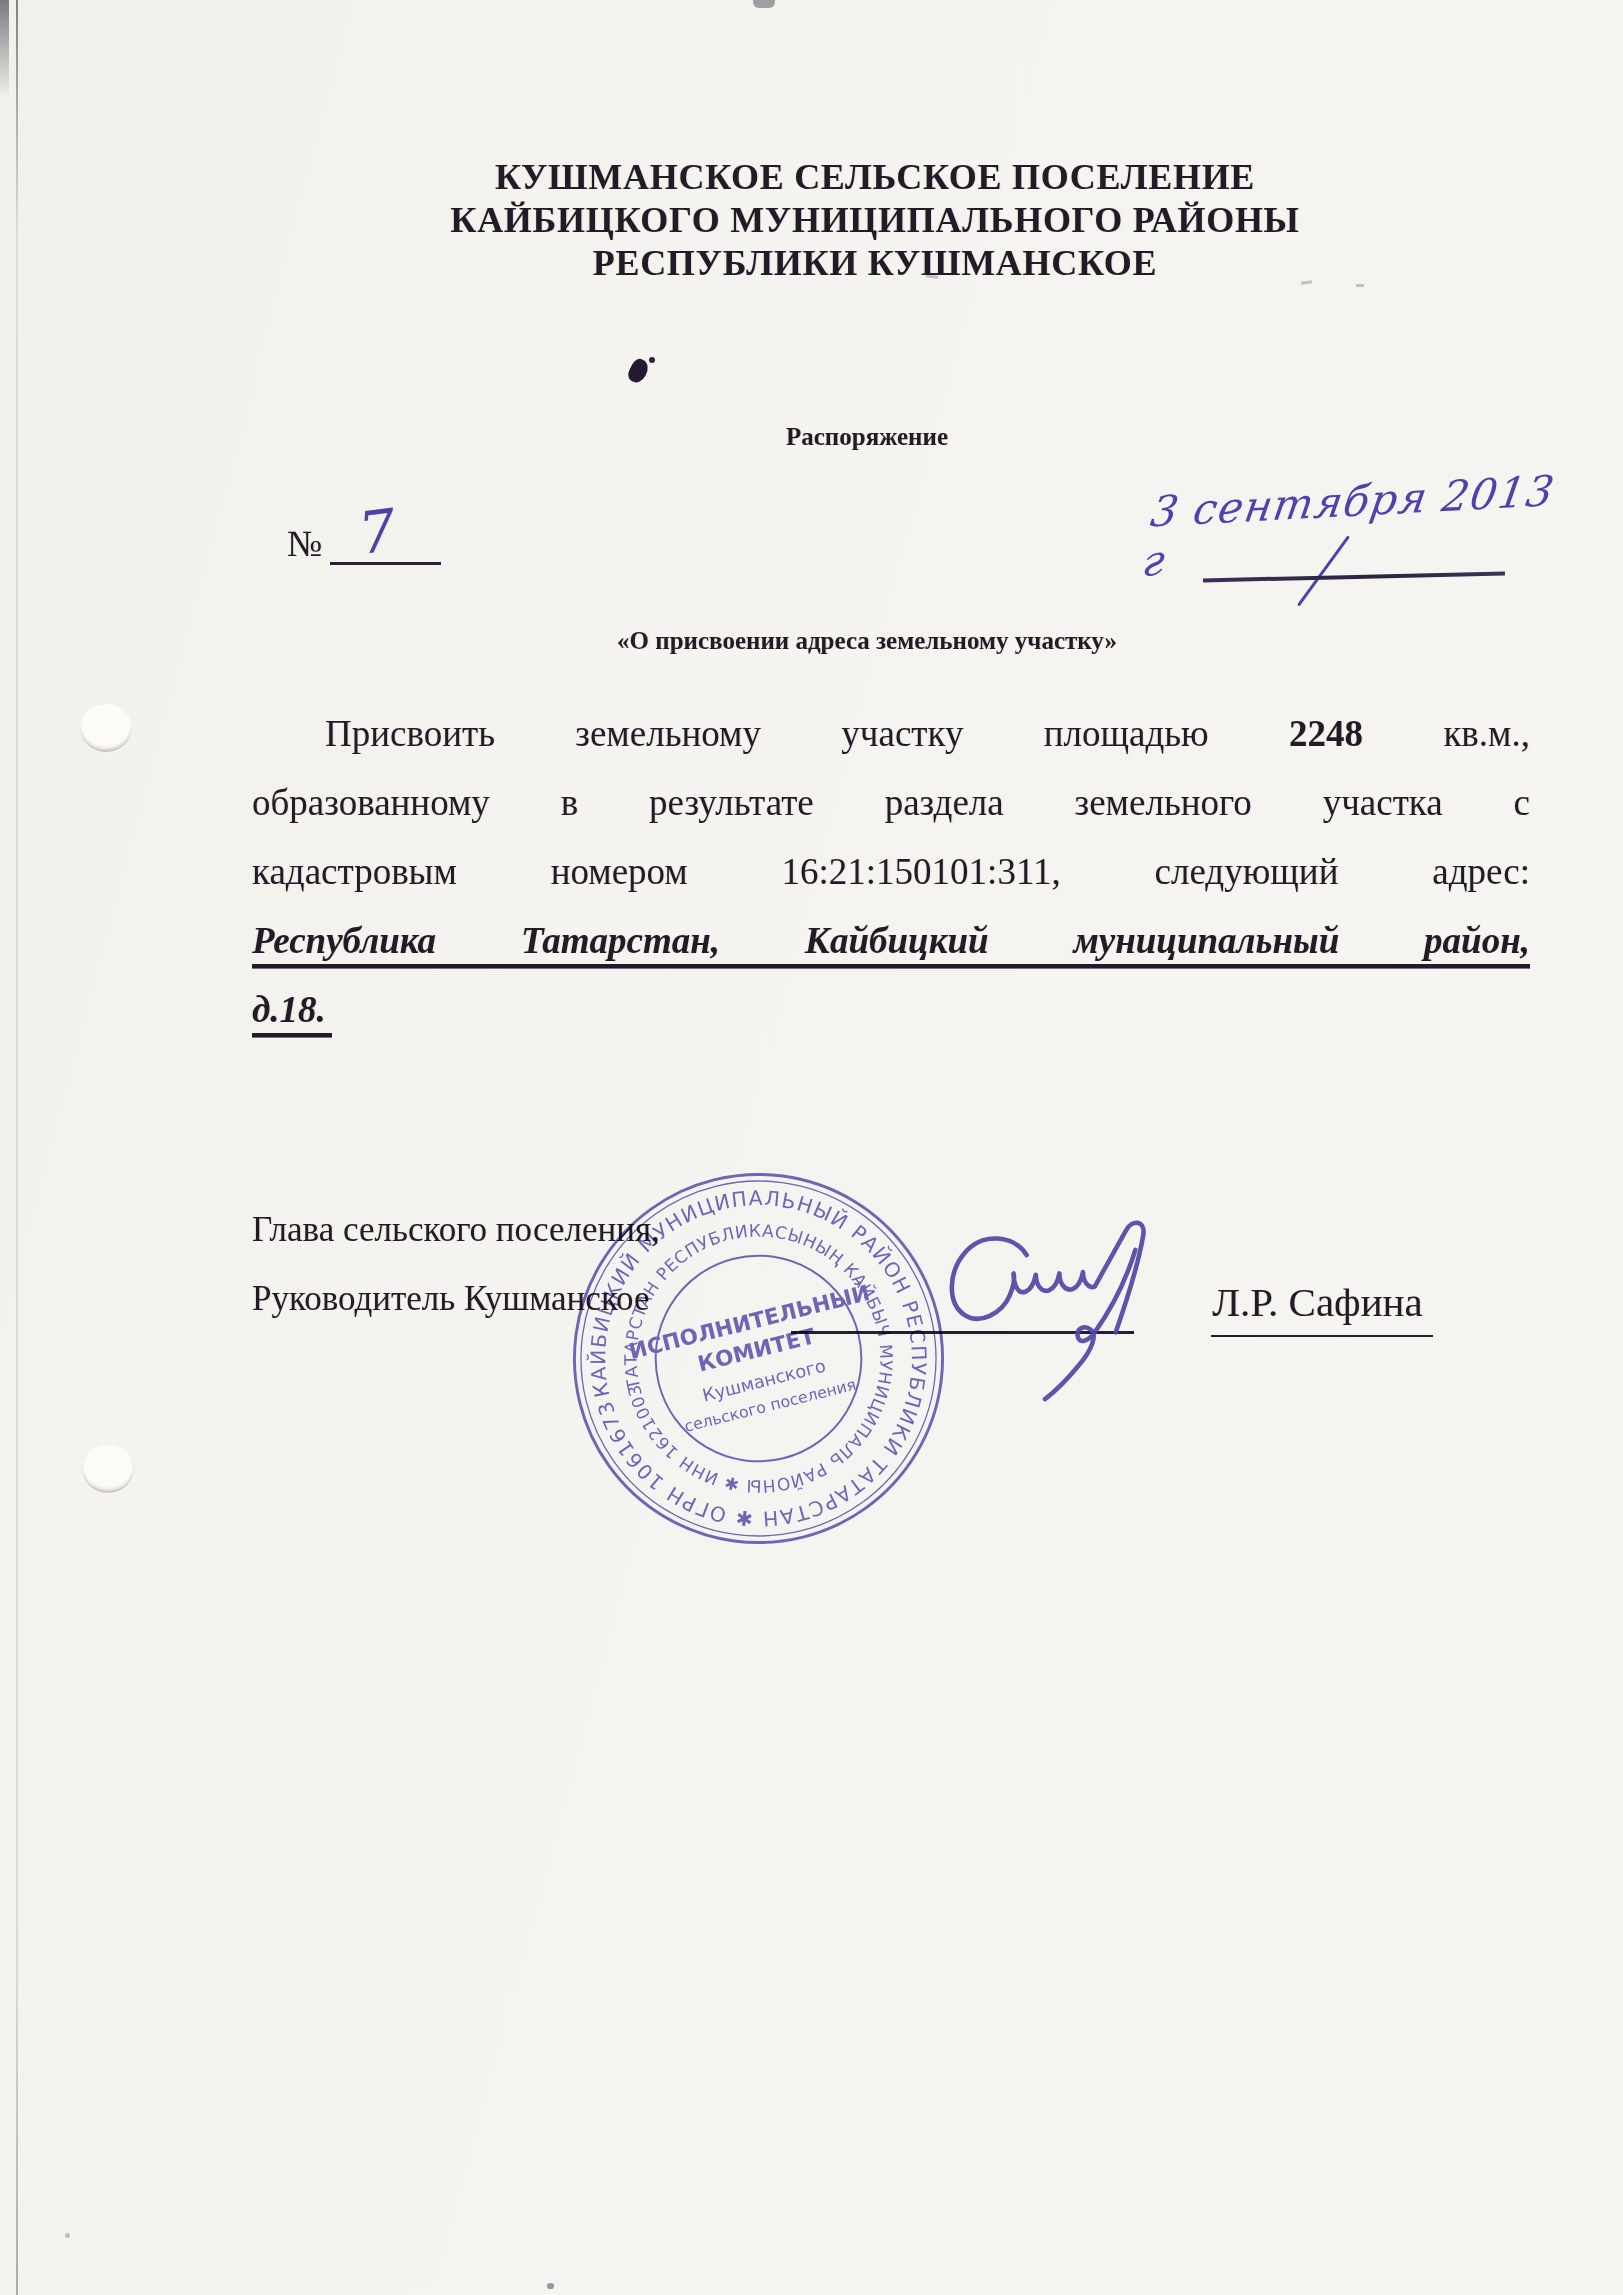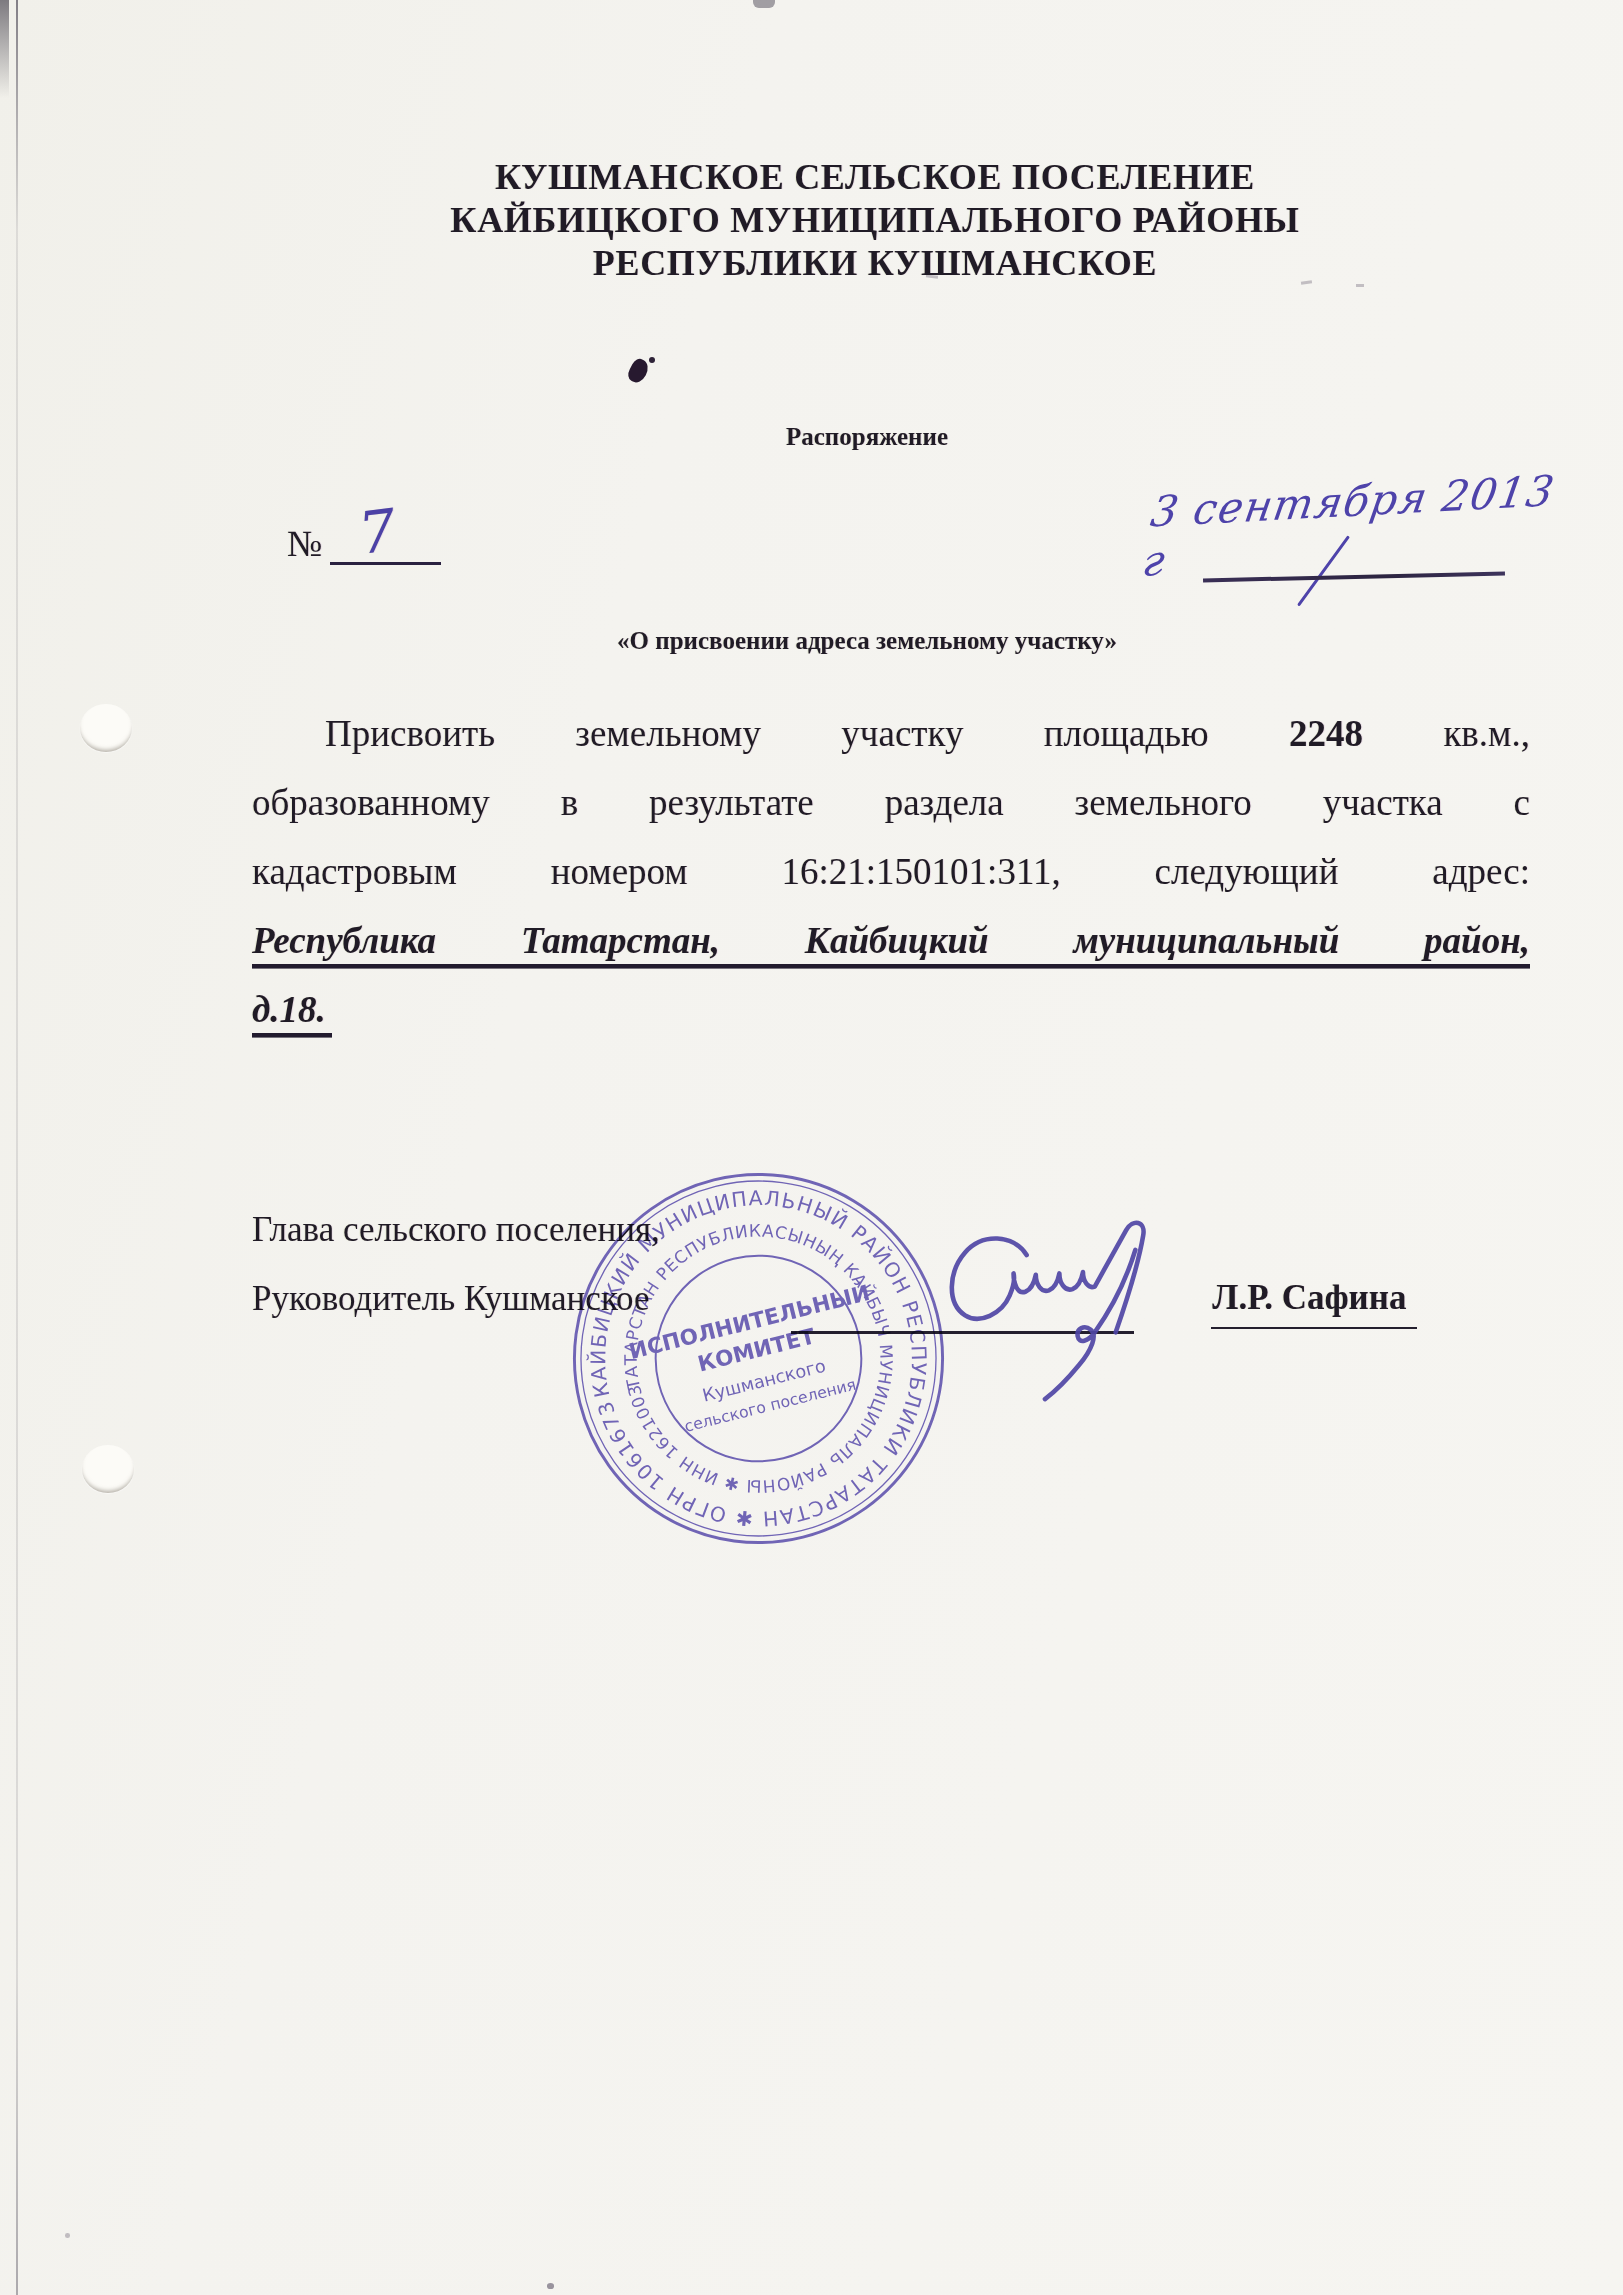--- a/index.html
+++ b/index.html
@@ -68,22 +68,22 @@
     display:inline-block;height:69px;padding-right:6.5px;
     background:linear-gradient(#221b2e,#221b2e) no-repeat 0 58px / 100% 4.6px;
   }
   .bold-num{font-weight:bold;}
   
   .post-lines{position:absolute;left:252px;top:1195px;font-size:35px;line-height:69px;}
   .sig-line{position:absolute;left:791px;top:1331px;width:343px;height:3.3px;background:#241f2e;}
   .sig-svg{position:absolute;left:910px;top:1204px;width:249px;height:203px;}
   .sig-svg path{fill:none;stroke:#4f45a5;stroke-width:7;stroke-linecap:round;stroke-linejoin:round;opacity:.92;}
   .sig-name{
-    position:absolute;left:1211px;top:1278px;font-size:35px;
-    border-bottom:2.6px solid #241f2e;padding:0 10.5px 9.2px 1.3px;font-weight:bold;
+    position:absolute;left:1211px;top:1278px;font-size:41px;
+    border-bottom:2.6px solid #241f2e;padding:0 10.5px 9.2px 1.3px;
   }
   
   .stamp{
     position:absolute;left:562px;top:1162px;width:393px;height:393px;
     transform:rotate(-14deg);mix-blend-mode:multiply;opacity:.93;
   }
   .stamp svg{width:100%;height:100%;}
   .stamp .ring-text{font-family:"DejaVu Sans",sans-serif;fill:#6a5dbd;}
   .stamp .ctr{font-family:"DejaVu Sans",sans-serif;fill:#6a5dbd;}
   

